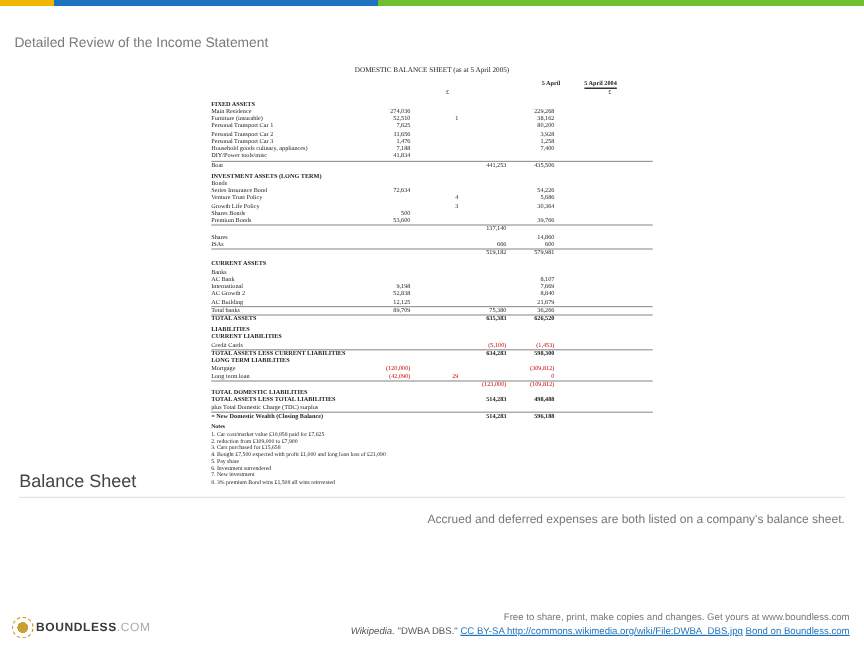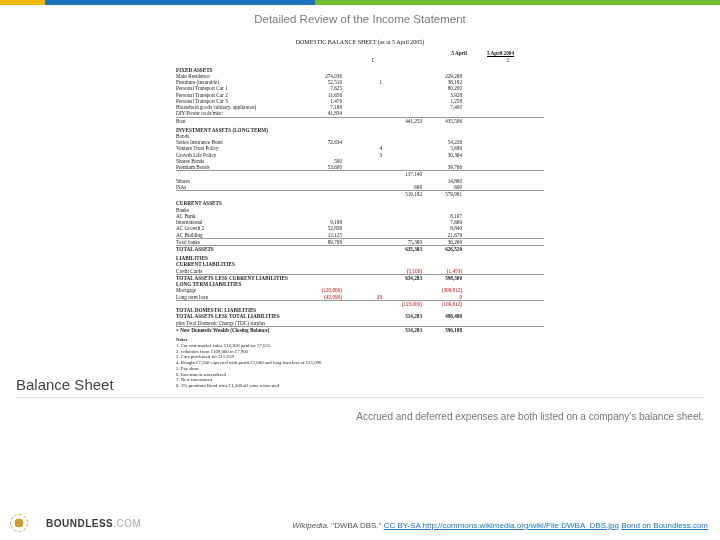--- a/index.html
+++ b/index.html
@@ -15,22 +15,21 @@
     width: 100%;
     height: 5px;
     display: flex;
   }
   .bar-yellow { background: #f0b800; flex: 0 0 45px; }
   .bar-blue   { background: #1e73be; flex: 0 0 270px; }
   .bar-green  { background: #6fbf2f; flex: 1; }
   .header-title {
     color: #7a7a7a;
     font-size: 11.5px;
-    padding: 8px 12px 4px;
-    text-align: center;
+    padding: 25px 12px 4px;
   }
   .sheet-area {
     width: 380px;
     height: 335px;
     margin: 6px auto 0;
     font-family: Georgia, 'Times New Roman', serif;
     font-size: 5.2px;
     color: #222;
     padding: 4px 6px;
     line-height: 1.2;
@@ -80,21 +79,21 @@
     color: #555;
   }
   .footer-cred a { color: #1e73be; text-decoration: underline; }
   .footer-cred i { }
   .logo-block {
     position: absolute;
     left: 12px;
     bottom: 10px;
     display: flex;
     align-items: center;
-    gap: 20px;
+    gap: 4px;
     text-align: right;
   }
   .logo-icon {
     width: 14px; height: 14px;
     background: radial-gradient(circle at 50% 50%, #c9a032 45%, transparent 46%);
     border-radius: 50%;
     position: relative;
   }
   .logo-icon::before {
     content: "";
@@ -412,20 +411,21 @@
   <div class="caption-text">Accrued and deferred expenses are both listed on a company's balance sheet.</div>
 </div>
 
 <div class="footer">
   <div class="logo-block">
     <div class="logo-icon"></div>
     <div class="logo-text">
       <span>BOUNDLESS</span><span class="dim">.COM</span>
     </div>
   </div>
+  <div class="footer-free">Free to share, print, make copies and changes. Get yours at www.boundless.com</div>
   <div class="footer-cred">
     <i>Wikipedia.</i>
     <span>"DWBA DBS." </span>
     <a href="#">CC BY-SA </a>
     <a href="#">http://commons.wikimedia.org/wiki/File:DWBA_DBS.jpg</a>
     <a href="#"> Bond on Boundless.com</a>
   </div>
 </div>
 
 </body></html>

